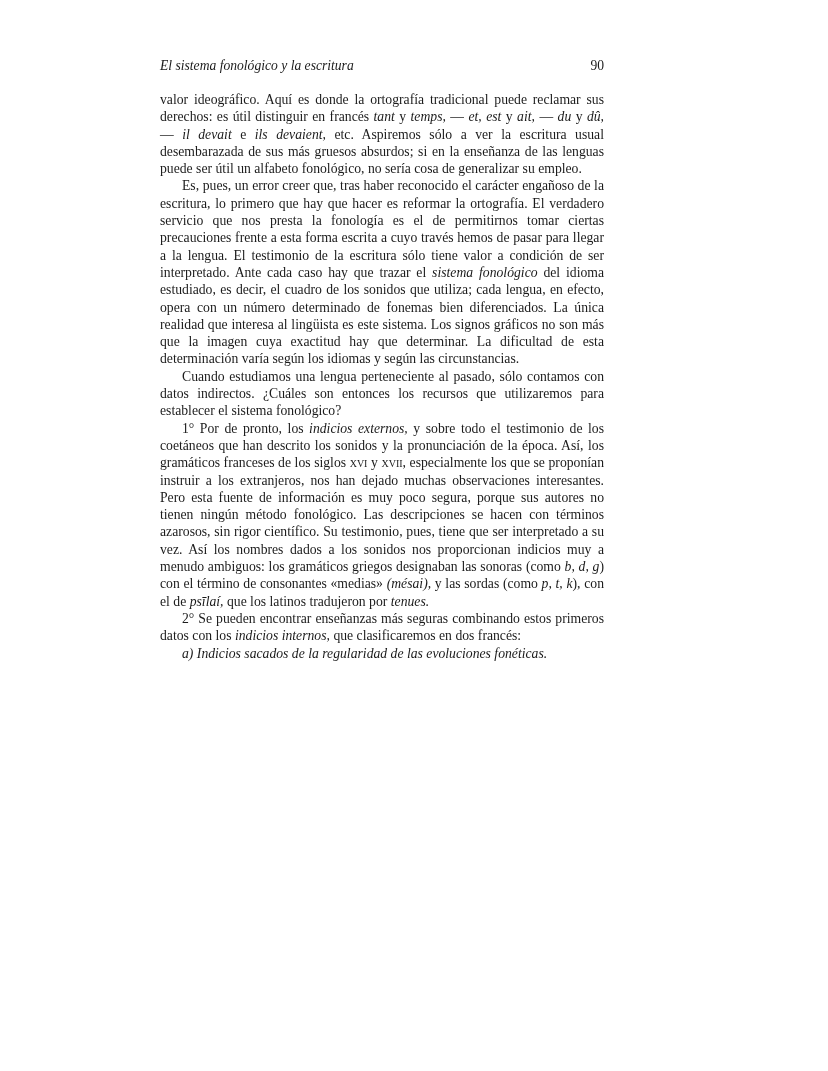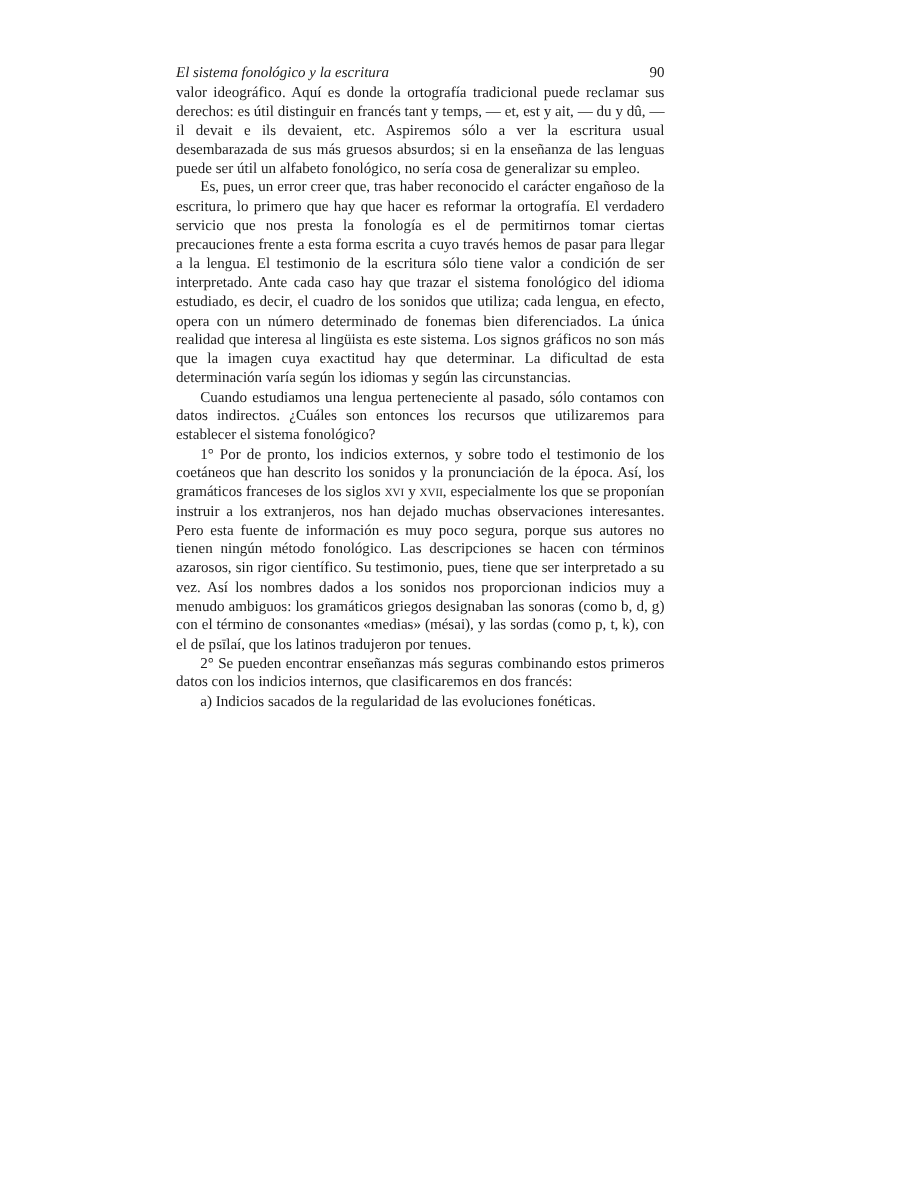--- a/index.html
+++ b/index.html
@@ -29,21 +29,21 @@
     left: 160px;
     top: 57px;
     width: 444px;
   }
   .running-header {
     display: flex;
     justify-content: space-between;
     align-items: baseline;
     font-size: 13.6px;
     line-height: 17px;
-    margin-bottom: 1px;
+    margin-bottom: 17px;
   }
   .running-title {
     font-style: italic;
   }
   .page-number {
     font-style: normal;
   }
   .doc-body p.para {
     margin: 0;
     font-size: 13.7px;
@@ -54,21 +54,21 @@
   .doc-body p.para.indent {
     text-indent: 22px;
   }
   .doc-body h2.heading {
     font-weight: normal;
     font-size: 12.4px;
     line-height: 15px;
     letter-spacing: 0.25px;
     margin: 29px 0 19px 0;
   }
-  .it { }
+  .it { font-style: italic; }
   .sc { font-variant: small-caps; }
 </style>
 </head>
 <body>
 
 <div class="page">
   <div class="text-col">
 
     <div class="running-header">
       <span class="running-title">El sistema fonológico y la escritura</span>

